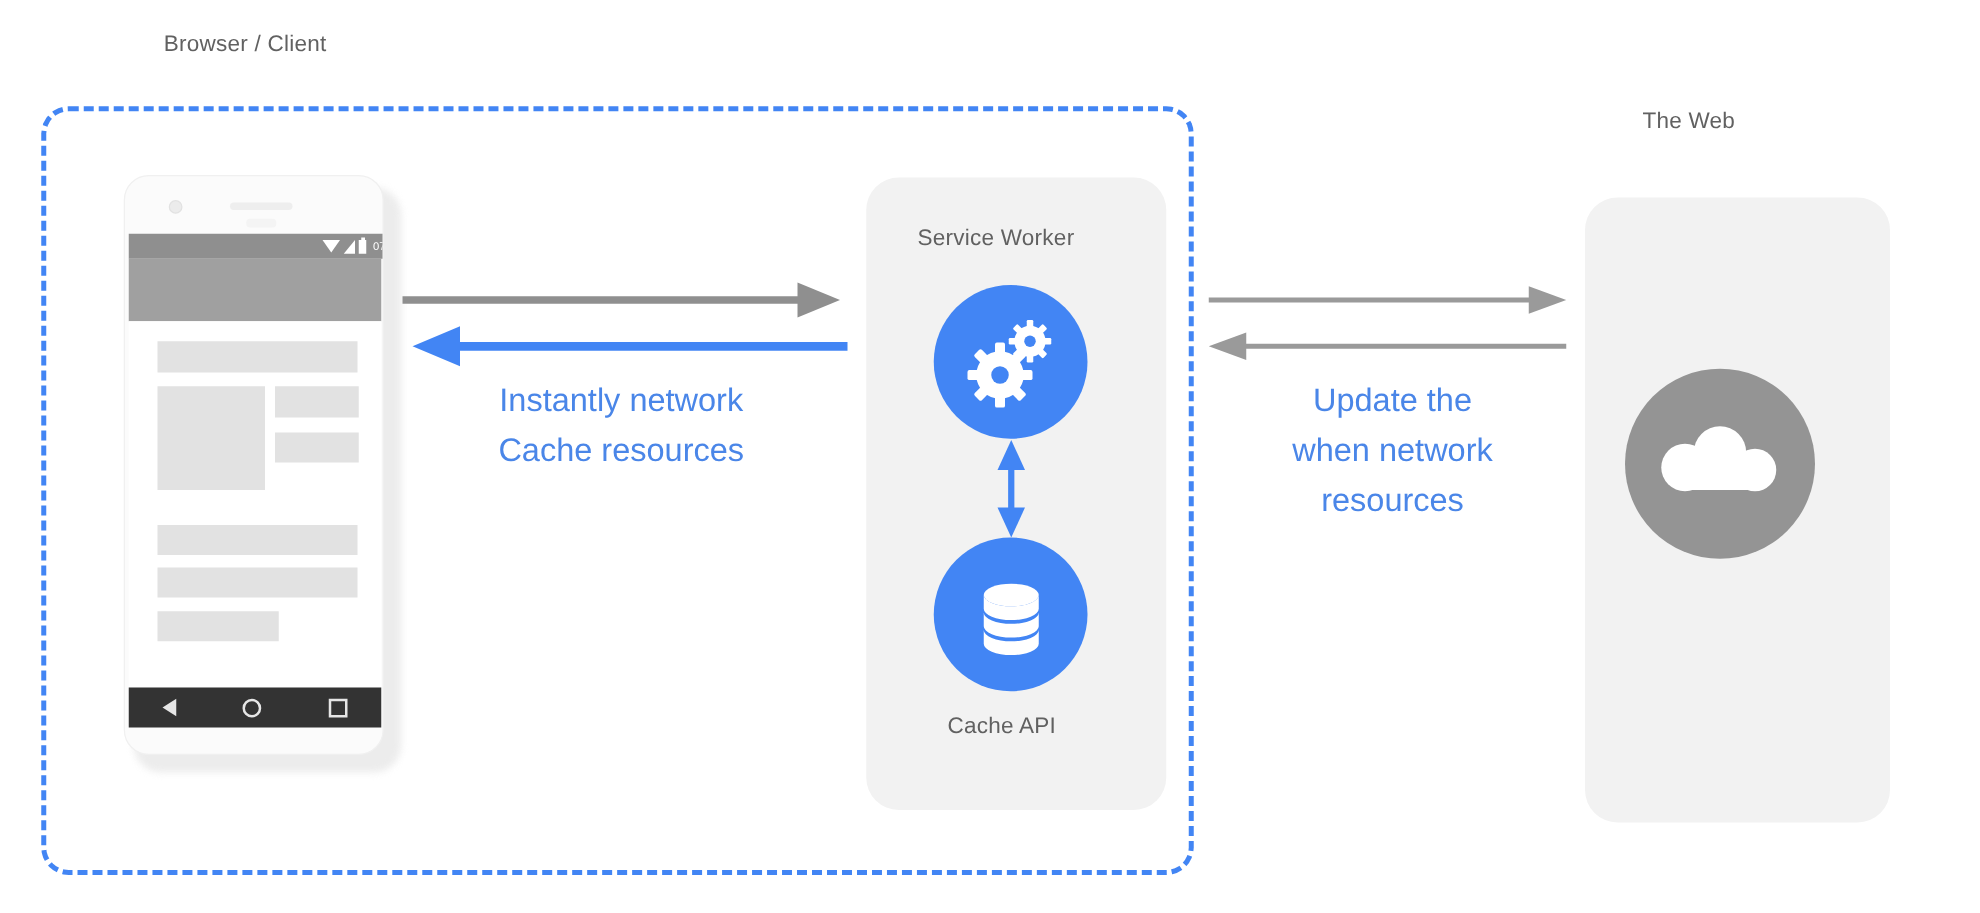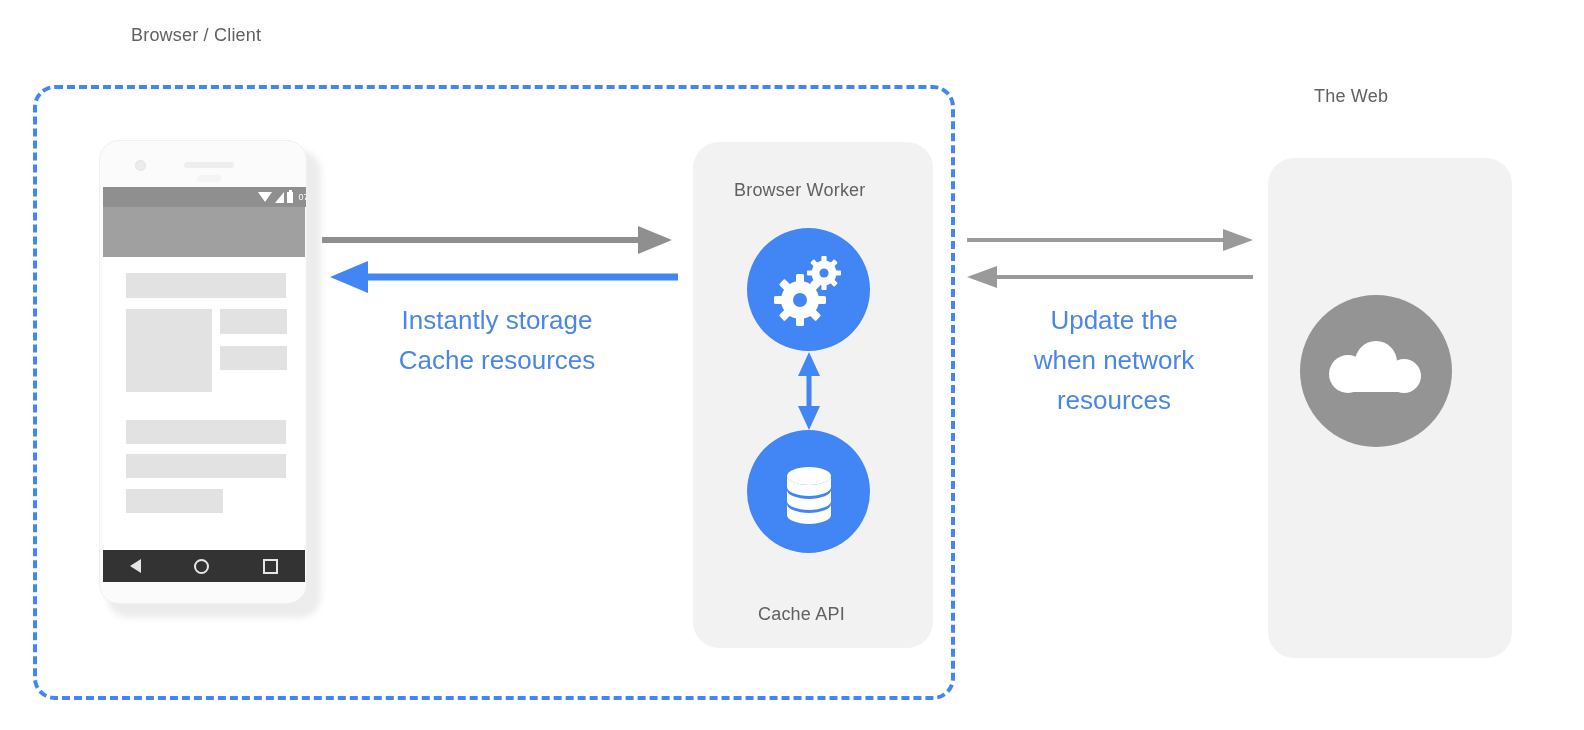--- a/index.html
+++ b/index.html
@@ -134,21 +134,21 @@
 
   
   #sw-panel{
     position:absolute;
     left:693px; top:142px;
     width:240px; height:506px;
     background:#f2f2f2;
     border-radius:26px;
   }
   #sw-title{ left:734px; top:180px; }
-  #cache-title{ left:758px; top:570px;margin-top:34px; }
+  #cache-title{ left:758px; top:570px; }
 
   .circle-blue{
     position:absolute;
     border-radius:50%;
     background:#4285f4;
     display:flex;align-items:center;justify-content:center;
   }
   #sw-circle{ left:747px; top:228px; width:123px; height:123px; }
   #cache-circle{ left:747px; top:430px; width:123px; height:123px; }
 
@@ -229,27 +229,27 @@
       <line x1="2" y1="18" x2="324" y2="18" stroke="#8f8f8f" stroke-width="6"></line>
       <polygon points="318,4 352,18 318,32" fill="#8f8f8f"></polygon>
     </g>
     <g>
       <line x1="42" y1="55" x2="358" y2="55" stroke="#4285f4" stroke-width="7"></line>
       <polygon points="48,39 10,55 48,71" fill="#4285f4"></polygon>
     </g>
   </svg>
 
   <div id="txt-left" class="lbl-blue">
-    <div>Instantly storage</div>
+    <div>Instantly network</div>
     <div>Cache resources</div>
   </div>
 
   <div id="sw-panel"></div>
 
-  <div id="sw-title" class="lbl-gray">Browser Worker</div>
+  <div id="sw-title" class="lbl-gray">Service Worker</div>
 
   <div id="sw-circle" class="circle-blue">
     <svg width="78" height="78" viewBox="0 0 78 78">
 
       <g transform="translate(54,22)">
         <g fill="#ffffff">
           <circle cx="0" cy="0" r="12.5"></circle>
           <rect x="-2.6" y="-17" width="5.2" height="7" rx="1"></rect>
           <rect x="-2.6" y="10" width="5.2" height="7" rx="1"></rect>
           <rect x="-17" y="-2.6" width="7" height="5.2" rx="1"></rect>

